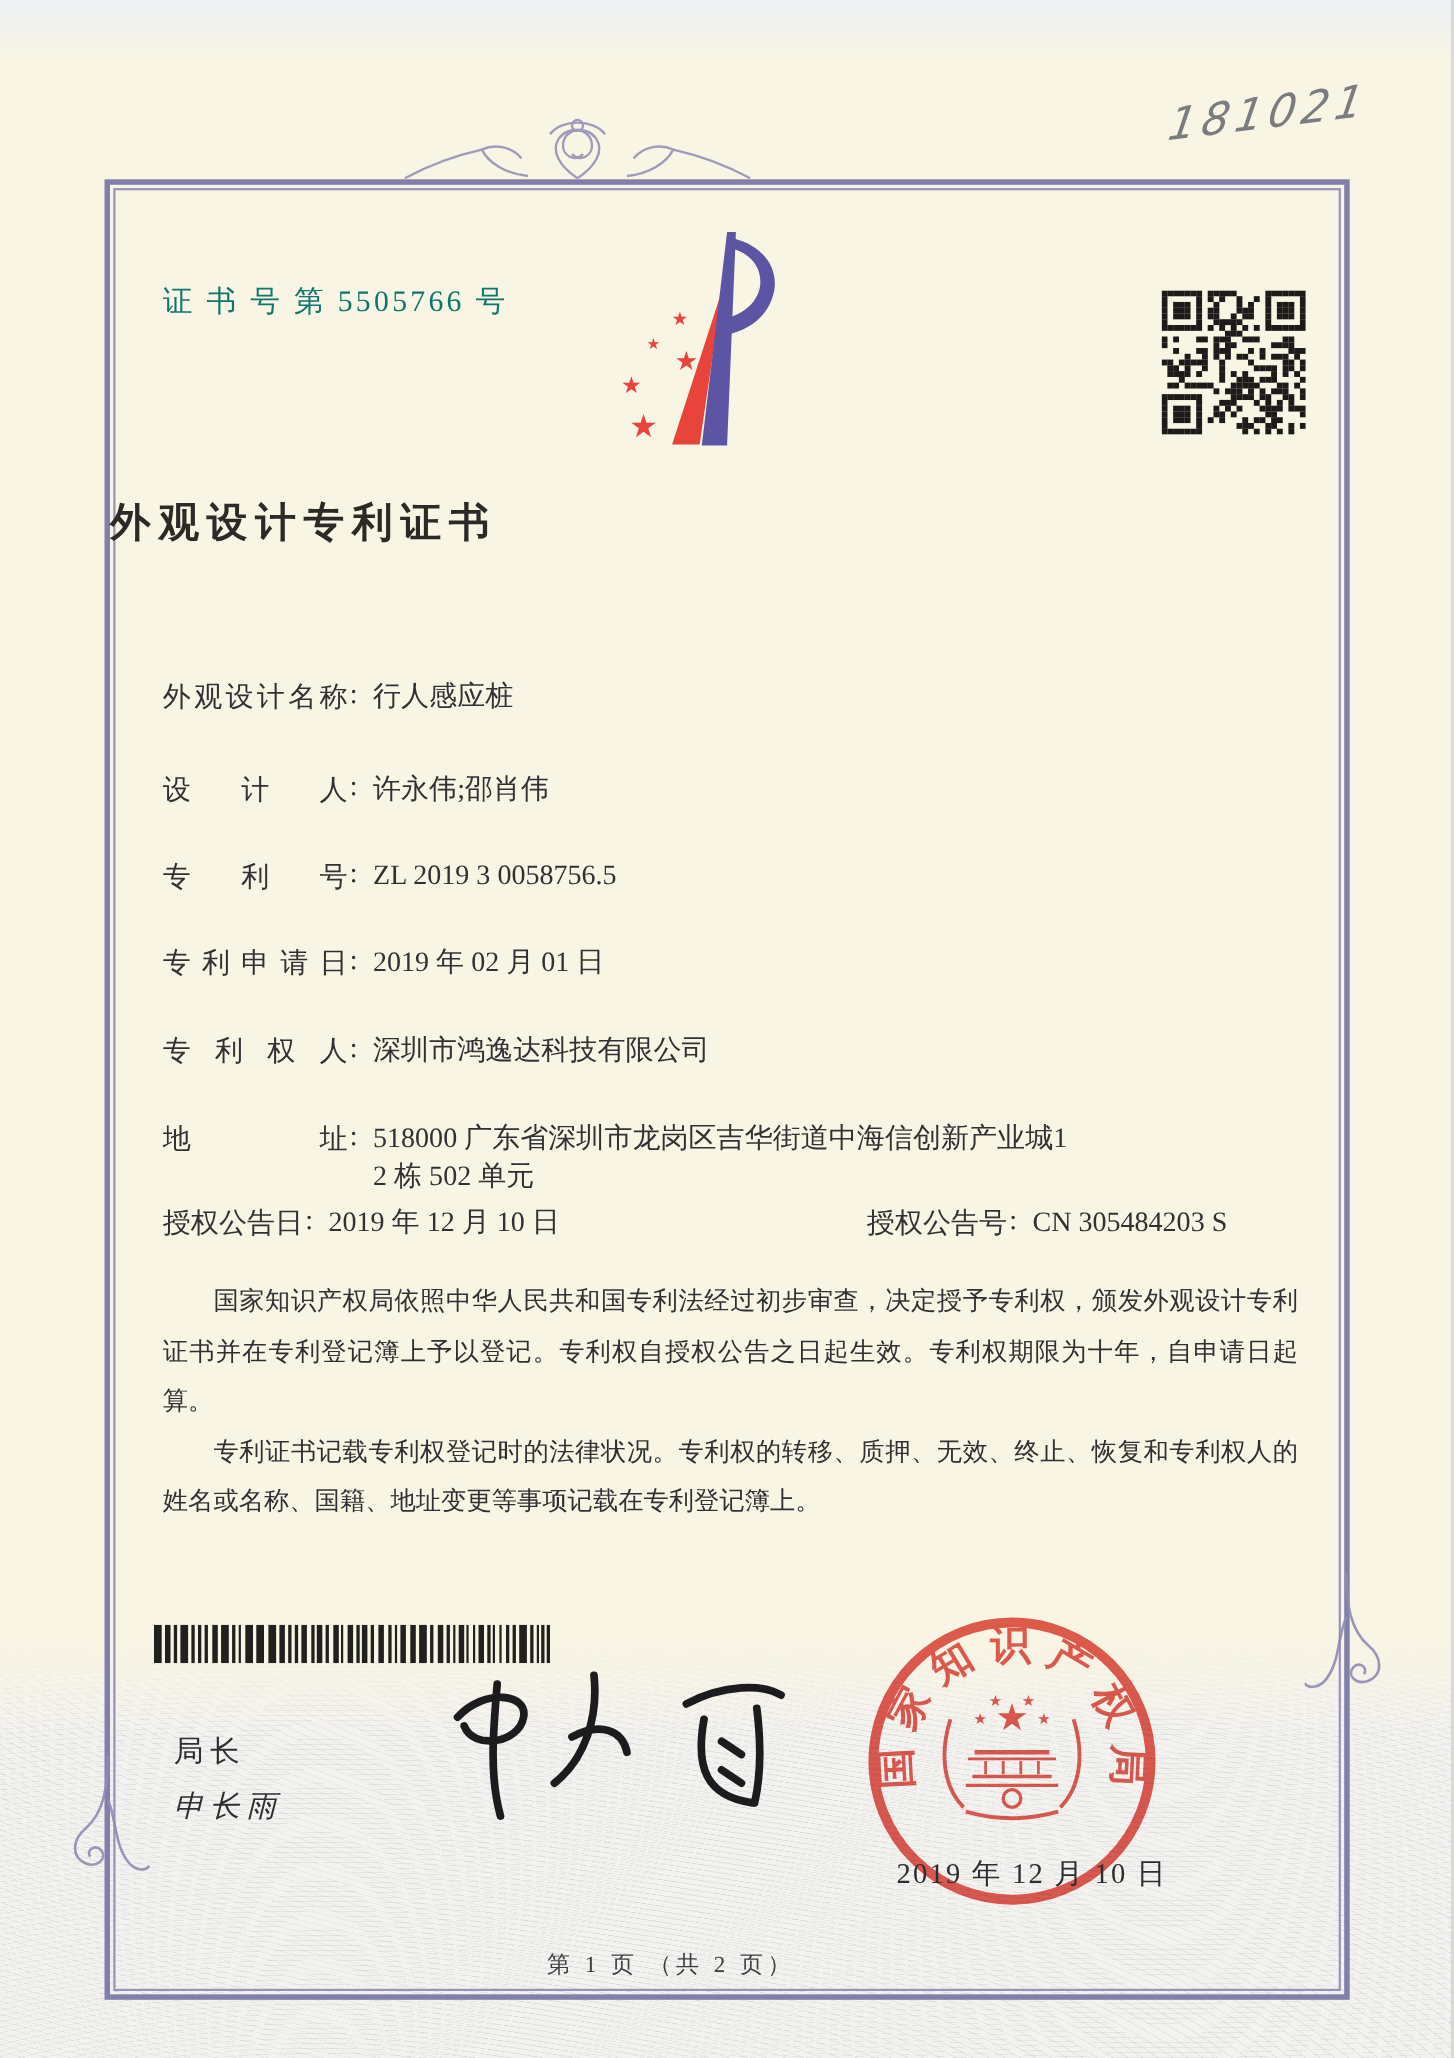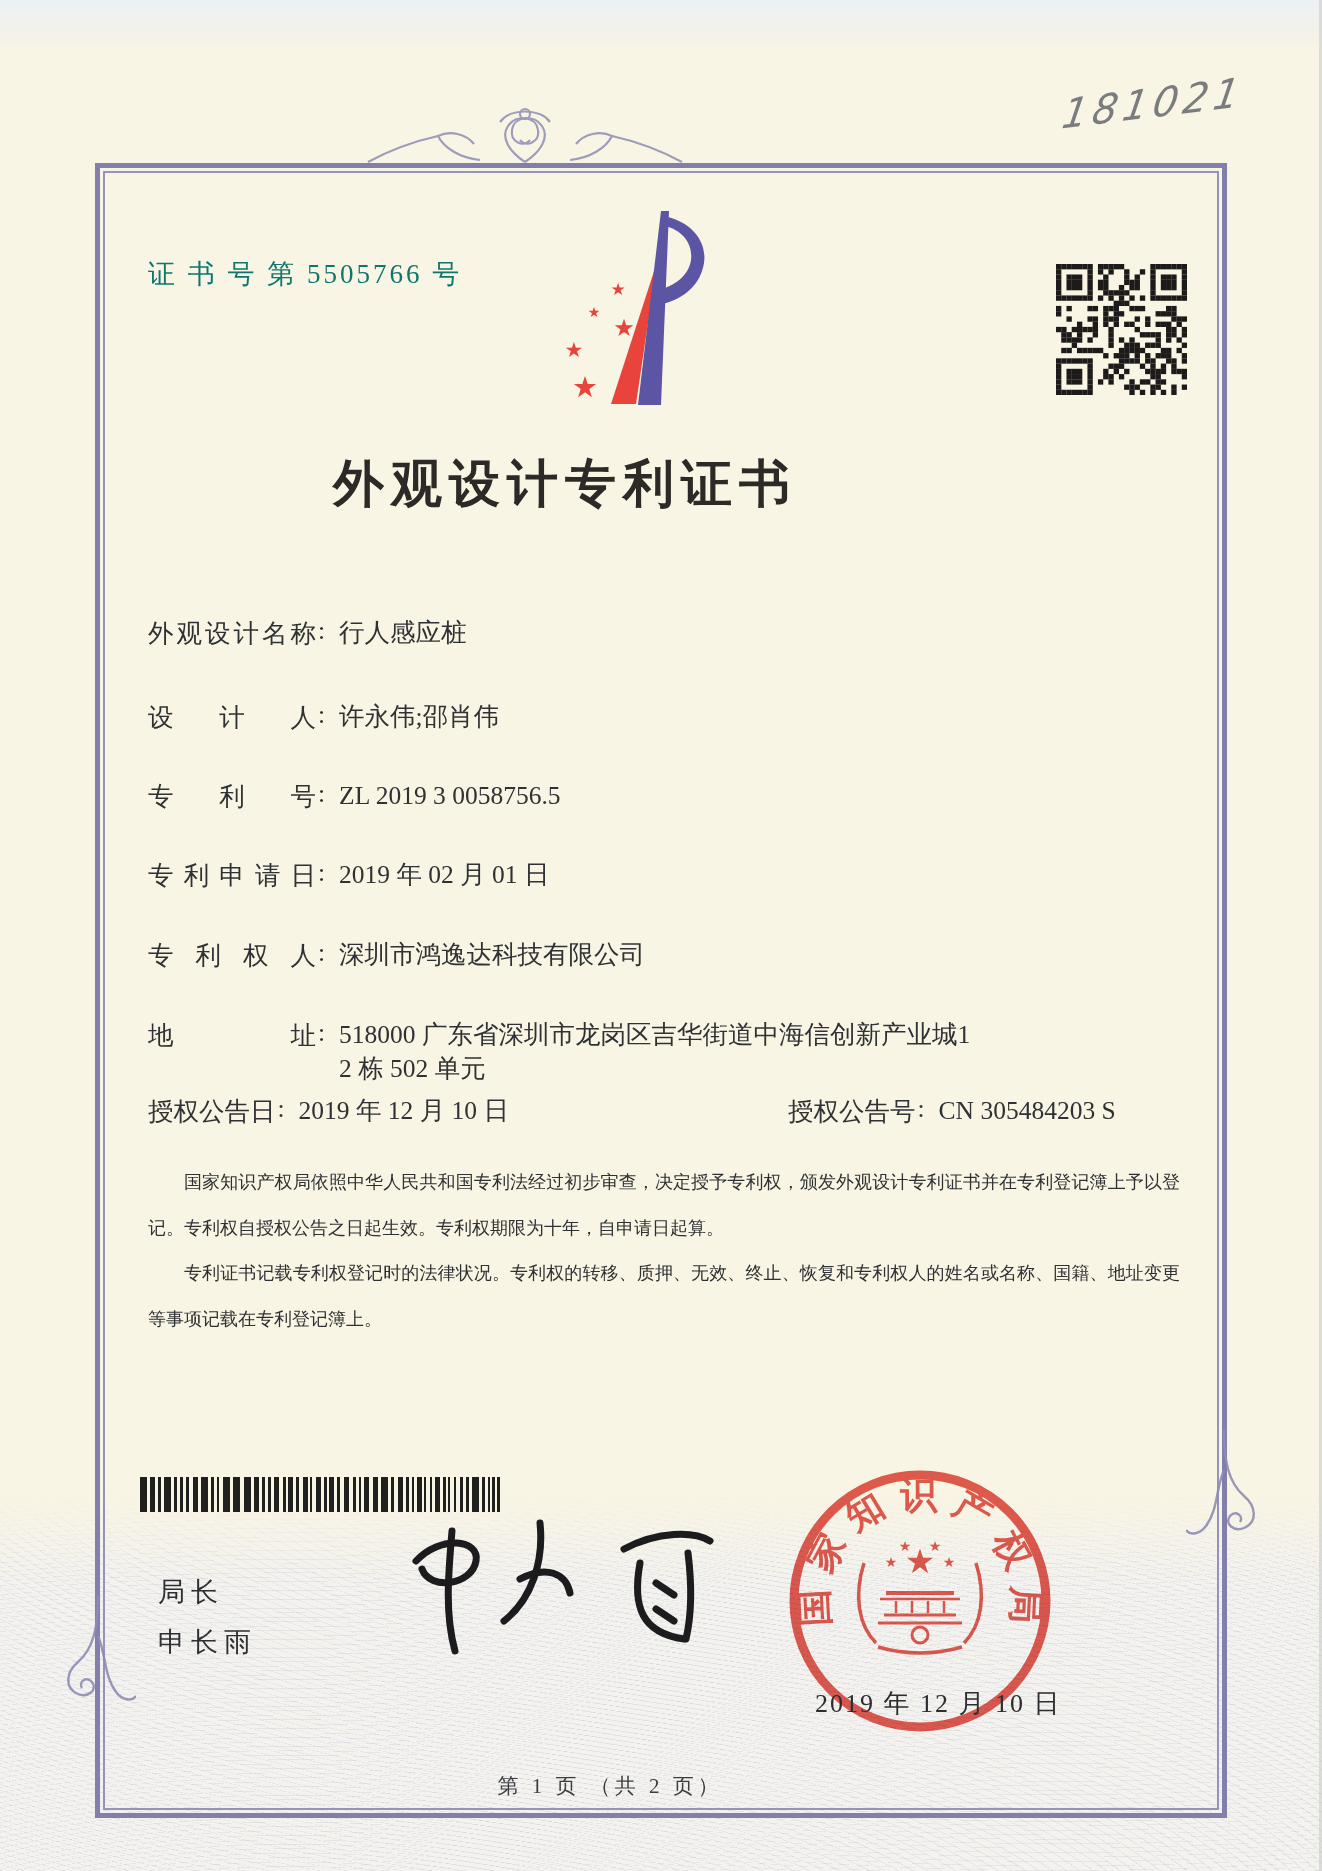--- a/index.html
+++ b/index.html
@@ -25,39 +25,39 @@
   .ornament{position:absolute;pointer-events:none;}
 
   .cert-no{position:absolute;left:148px;top:256px;font-size:27px;letter-spacing:3px;color:#0f766e;}
   .hand-note{position:absolute;left:1062px;top:80px;font-size:40px;color:#64686e;
       font-family:"DejaVu Sans",sans-serif;font-style:italic;letter-spacing:5px;
       transform:rotate(-7deg) skewX(-16deg);opacity:.85;}
 
   .logo{position:absolute;left:540px;top:205px;width:170px;height:205px;}
   .qr{position:absolute;left:1056px;top:264px;width:131px;height:131px;}
 
-  .doc-title{position:absolute;left:100px;top:450px;width:930px;text-align:center;
-      font-size:51px;font-weight:700;letter-spacing:7px;color:#2c2927;}
+  .doc-title{position:absolute;left:100px;top:450px;width:930px;text-align:left;
+      font-size:37px;font-weight:700;letter-spacing:7px;color:#2c2927;}
 
   .fields{position:absolute;left:0;top:0;width:100%;font-size:25.5px;color:#303134;}
   .f-row{position:absolute;left:148px;width:1040px;}
   .f-label{display:inline-block;width:168px;text-align:justify;text-align-last:justify;vertical-align:top;}
   .f-colon{display:inline-block;margin:0 14px 0 2px;vertical-align:top;}
   .f-value{display:inline-block;white-space:pre-line;max-width:820px;vertical-align:top;line-height:34px;}
   .grant-right{position:absolute;left:640px;top:0;white-space:nowrap;}
   .grant-right .f-label{width:auto;text-align:left;text-align-last:auto;}
 
-  .paras{position:absolute;left:148px;top:1160px;width:1032px;font-size:18px;line-height:45.5px;
+  .paras{position:absolute;left:148px;top:1160px;width:1032px;font-size:23px;line-height:45.5px;
       text-align:justify;color:#2f3033;}
   .paras p{margin:0;text-indent:2em;}
 
   .barcode{position:absolute;left:140px;top:1477px;width:362px;height:35px;}
 
   .sig-title{position:absolute;left:158px;top:1574px;font-size:27px;letter-spacing:6px;color:#2e2f32;}
-  .sig-name{position:absolute;left:158px;top:1624px;font-size:27px;letter-spacing:6px;color:#2e2f32;}
+  .sig-name{position:absolute;left:158px;top:1624px;font-size:27px;letter-spacing:6px;color:#2e2f32;font-style:italic;}
   .sig-script{position:absolute;left:388px;top:1515px;width:340px;height:160px;}
 
   .seal{position:absolute;left:781px;top:1462px;width:278px;height:278px;opacity:.9;mix-blend-mode:multiply;}
   .seal-date{position:absolute;left:815px;top:1686px;font-size:26px;letter-spacing:2px;color:#2c2d30;white-space:nowrap;}
 
   .footer-page{position:absolute;left:95px;top:1772px;width:1030px;text-align:center;
       font-size:21px;letter-spacing:4px;color:#3c3d40;}
   .partial-bottom{position:absolute;left:512px;top:1844px;height:19px;overflow:hidden;
       font-size:23px;letter-spacing:7px;color:#56575a;opacity:.8;margin-top:24px;}
 </style>

